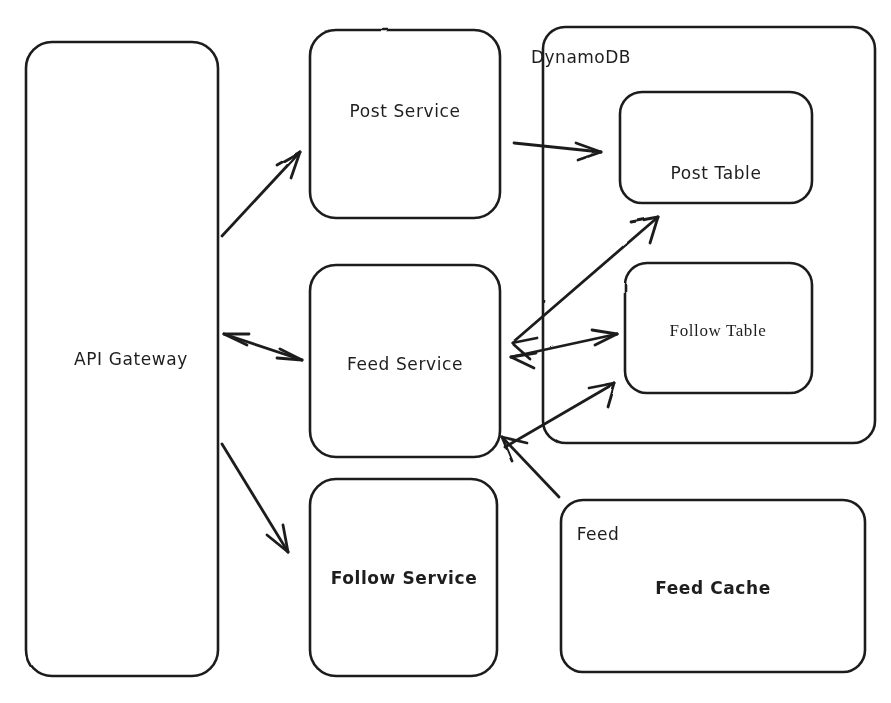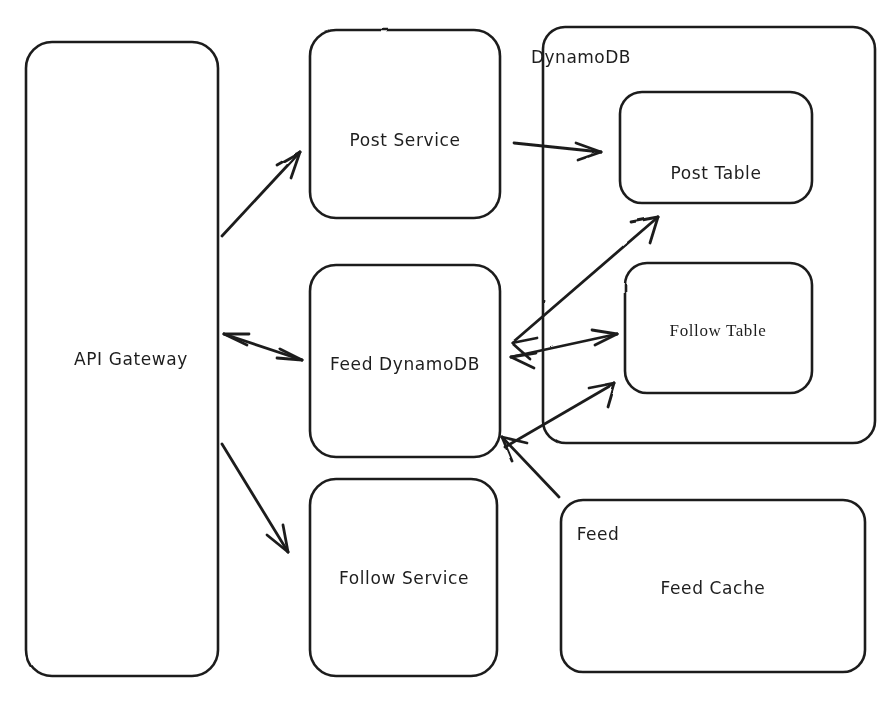--- a/index.html
+++ b/index.html
@@ -143,29 +143,29 @@
         <path d="M615,383 L608,407"></path>
         <path d="M559,497 L502,437"></path>
         <path d="M502,437 L527,443"></path>
         <path d="M502,437 L512,461"></path>
       </g>
     </g>
   </svg>
 
   <div class="node-label label-center" style="left:122px; top:359px;margin-left:9px;">API Gateway</div>
 
-  <div class="node-label label-center" style="left:405px; top:140px;text-align:center;">Post Service</div>
+  <div class="node-label label-center" style="left:405px; top:111px;text-align:center;">Post Service</div>
 
-  <div class="node-label label-center" style="left:405px; top:364px;">Feed DynamoDB</div>
+  <div class="node-label label-center" style="left:405px; top:364px;">Feed Service</div>
 
-  <div class="node-label label-center" style="left:404px; top:578px;">Follow Service</div>
+  <div class="node-label label-center" style="left:404px; top:578px;font-weight:bold;">Follow Service</div>
 
   <div class="node-label container-title label-center" style="left:581px; top:57px;">DynamoDB</div>
 
   <div class="node-label label-center" style="left:716px; top:173px;">Post Table</div>
 
   <div class="node-label label-center" style="left:718px; top:331px;font-family:Liberation Serif, serif;">Follow Table</div>
 
   <div class="node-label container-title label-center" style="left:598px; top:534px;">Feed</div>
 
-  <div class="node-label label-center" style="left:713px; top:588px;">Feed Cache</div>
+  <div class="node-label label-center" style="left:713px; top:588px;font-weight:bold;">Feed Cache</div>
 
 </div>
 
 </body></html>

